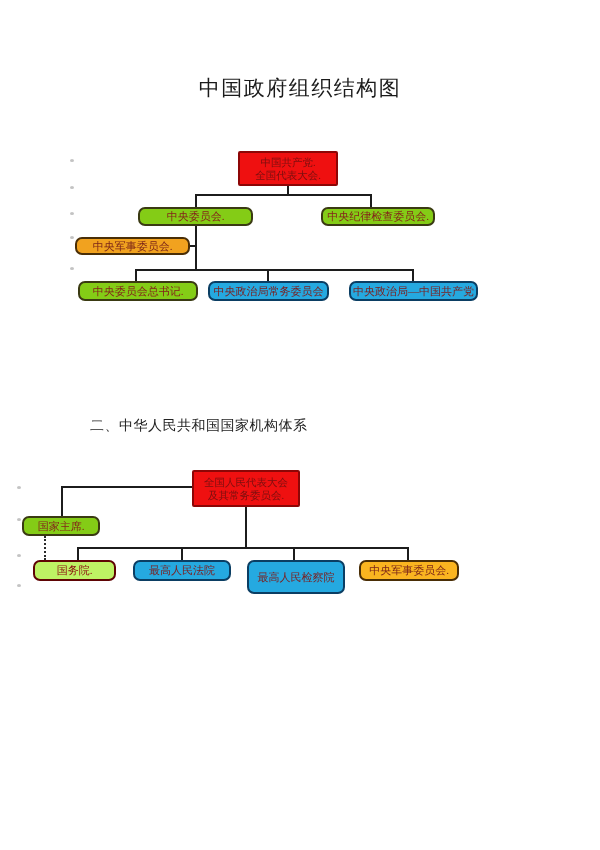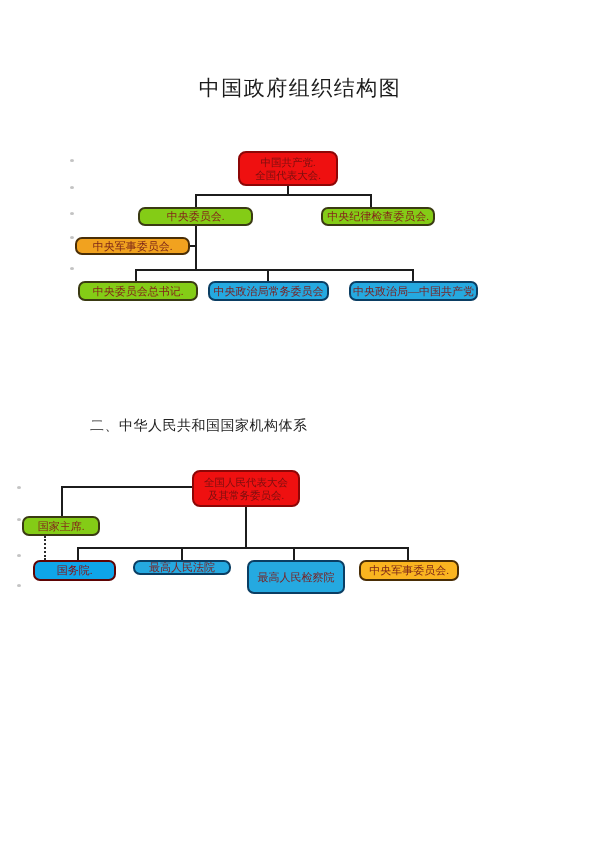--- a/index.html
+++ b/index.html
@@ -25,23 +25,23 @@
   .node{
     position:absolute;
     box-sizing:border-box;
     display:flex;align-items:center;justify-content:center;
     text-align:center;
     font-size:11px;line-height:13px;
     border:2px solid #2a2a2a;
     border-radius:7px;
     white-space:nowrap;
   }
-  .node.two-line{flex-direction:column;border-radius:8px;font-size:10.5px;}
+  .node.two-line{flex-direction:column;border-radius:2px;font-size:10.5px;}
   .n-red{background:#ef1010;border-color:#8d0606;color:#7a0f0f;}
-  .n-darkred{background:#0ea5e9;border-color:#5f0404;color:#8b0e0e;}
+  .n-darkred{background:#bef264;border-color:#5f0404;color:#8b0e0e;}
   .n-yellow{background:#84cc16;border-color:#3a3a12;color:#83221a;}
   .n-orange{background:#f1a21f;border-color:#4a2e06;color:#7b2518;}
   .n-gold{background:#fab420;border-color:#4a2e06;color:#7b2518;}
   .n-blue{background:#25a9e0;border-color:#0b3e63;color:#7b2020;}
 
   .cline{position:absolute;background:#1c1c1c;}
   .dotline{
     position:absolute;width:0;
     border-left:2px dotted #2a2a2a;background:none;
   }
@@ -101,21 +101,21 @@
     <div class="cline" style="left:293px;top:547px;width:2px;height:13px;"></div>
     <div class="cline" style="left:407px;top:547px;width:2px;height:13px;"></div>
     <div class="dotline" style="left:44px;top:536px;height:24px;"></div>
 
     <div class="node n-red two-line" style="left:192px;top:470px;width:108px;height:37px;">
       <div>全国人民代表大会</div>
       <div>及其常务委员会.</div>
     </div>
     <div class="node n-yellow" style="left:22px;top:516px;width:78px;height:20px;">国家主席.</div>
     <div class="node n-darkred" style="left:33px;top:560px;width:83px;height:21px;">国务院.</div>
-    <div class="node n-blue" style="left:133px;top:560px;width:98px;height:15px;">最高人民法院</div>
+    <div class="node n-blue" style="left:133px;top:560px;width:98px;height:21px;">最高人民法院</div>
     <div class="node n-blue" style="left:247px;top:560px;width:98px;height:34px;">最高人民检察院</div>
     <div class="node n-gold" style="left:359px;top:560px;width:100px;height:21px;">中央军事委员会.</div>
 
     <div class="mark" style="left:17px;top:486px;"></div>
     <div class="mark" style="left:17px;top:518px;"></div>
     <div class="mark" style="left:17px;top:554px;"></div>
     <div class="mark" style="left:17px;top:584px;"></div>
   </div>
 
 </div>

